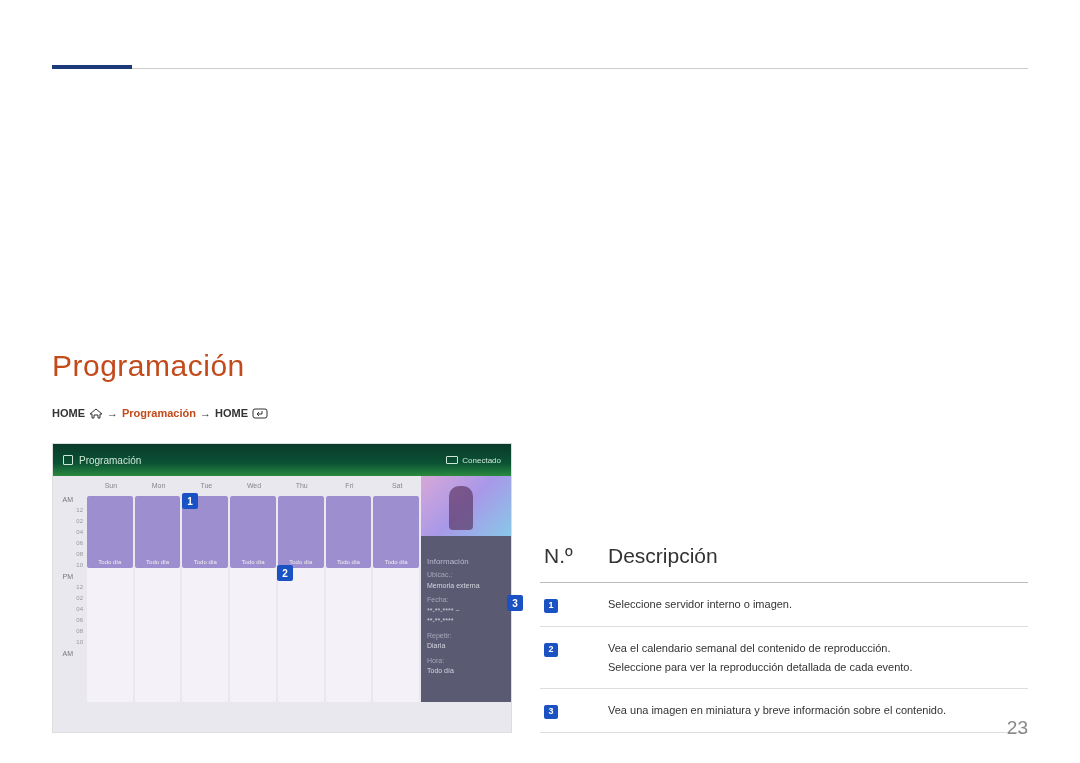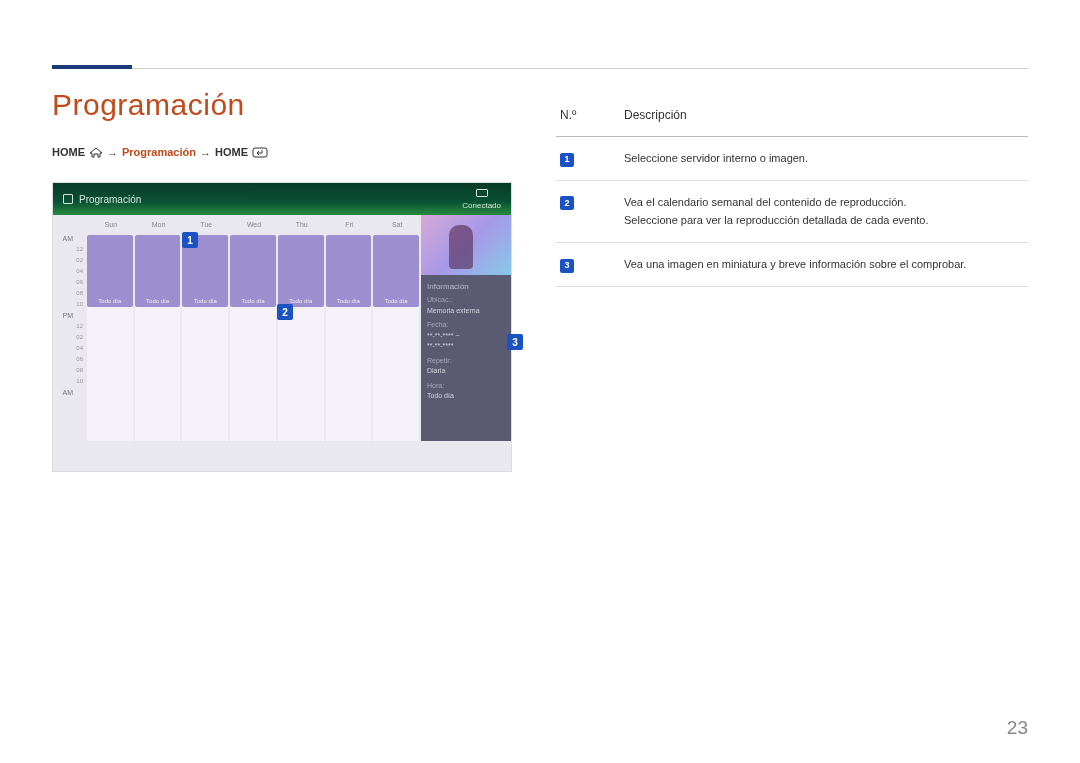--- a/index.html
+++ b/index.html
@@ -28,21 +28,22 @@
     height: 1px;
     background: #ccc;
   }
   .page {
     position: absolute;
     top: 88px;
     left: 52px;
     right: 52px;
     bottom: 30px;
     display: flex;
-    gap: 44px;
+    gap: 28px;
+    align-items: flex-end;
   }
   .left-col { width: 460px; flex-shrink: 0; }
   .right-col { flex: 1; padding-top: 8px; }
   h1 {
     font-size: 30px;
     font-weight: 400;
     color: #c24a1b;
     margin-bottom: 24px;
     letter-spacing: 0.5px;
   }
@@ -77,21 +78,21 @@
     background: linear-gradient(180deg, #0a3a2a 0%, #0a5235 60%, #2a8a3e 100%);
     color: #cfe8d5;
     font-size: 10px;
     display: flex;
     align-items: center;
     padding: 0 10px;
     gap: 6px;
     justify-content: space-between;
   }
   .ss-header-left { display: flex; align-items: center; gap: 6px; }
-  .ss-header-right { display: flex; align-items: center; gap: 4px; font-size: 8px; flex-direction: column; }
+  .ss-header-right { display: flex; align-items: center; gap: 4px; font-size: 8px; }
   .cal-icon { width: 10px; height: 10px; border: 1px solid #cfe8d5; border-radius: 1px; position: relative; }
   .screen-icon { width: 12px; height: 8px; border: 1px solid #cfe8d5; border-radius: 1px; }
   .ss-subheader {
     height: 30px;
     background: linear-gradient(180deg, #3aa84a 0%, #4abb5a 100%);
     display: flex;
     align-items: center;
     padding: 0 12px;
     gap: 10px;
     color: #fff;
@@ -177,21 +178,21 @@
   }
   .ss-thumb::before {
     content: "";
     position: absolute;
     left: 28px; top: 10px;
     width: 24px; height: 44px;
     background: rgba(80,40,80,0.6);
     border-radius: 10px 10px 4px 4px;
   }
   .ss-info-body {
-    padding: 6px 6px;
+    padding: 20px 6px;
     line-height: 1.5;
   }
   .ss-info-title { font-size: 8px; color: #b8b8d0; margin-bottom: 2px; }
   .ss-info-label { color: #a8a8bb; }
   .ss-info-val { color: #d4d4e0; margin-bottom: 4px; }
 
   
   .callout {
     position: absolute;
     width: 16px; height: 16px;
@@ -225,21 +226,21 @@
     margin-bottom: 26px;
   }
   .desc-table {
     width: 100%;
     border-collapse: collapse;
     font-size: 11px;
   }
   .desc-table th {
     text-align: left;
     font-weight: normal;
-    font-size: 12px;
+    font-size: 21px;
     color: #333;
     padding: 12px 4px 14px 4px;
     border-bottom: 1px solid #bbb;
   }
   .desc-table th:first-child { width: 64px; }
   .desc-table td {
     padding: 12px 4px;
     border-bottom: 1px solid #ddd;
     vertical-align: top;
     line-height: 1.7;
@@ -399,20 +400,20 @@
           <td class="badge-cell"><span class="num-badge">1</span></td>
           <td>Seleccione servidor interno o imagen.</td>
         </tr>
         <tr>
           <td class="badge-cell"><span class="num-badge">2</span></td>
           <td style="white-space:pre-line">Vea el calendario semanal del contenido de reproducción.
 Seleccione para ver la reproducción detallada de cada evento.</td>
         </tr>
         <tr>
           <td class="badge-cell"><span class="num-badge">3</span></td>
-          <td>Vea una imagen en miniatura y breve información sobre el comprobar.</td>
+          <td>Vea una imagen en miniatura y breve información sobre el contenido.</td>
         </tr>
       </tbody>
     </table>
   </div>
 </div>
 
 <div class="page-num">23</div>
 
 </body></html>

